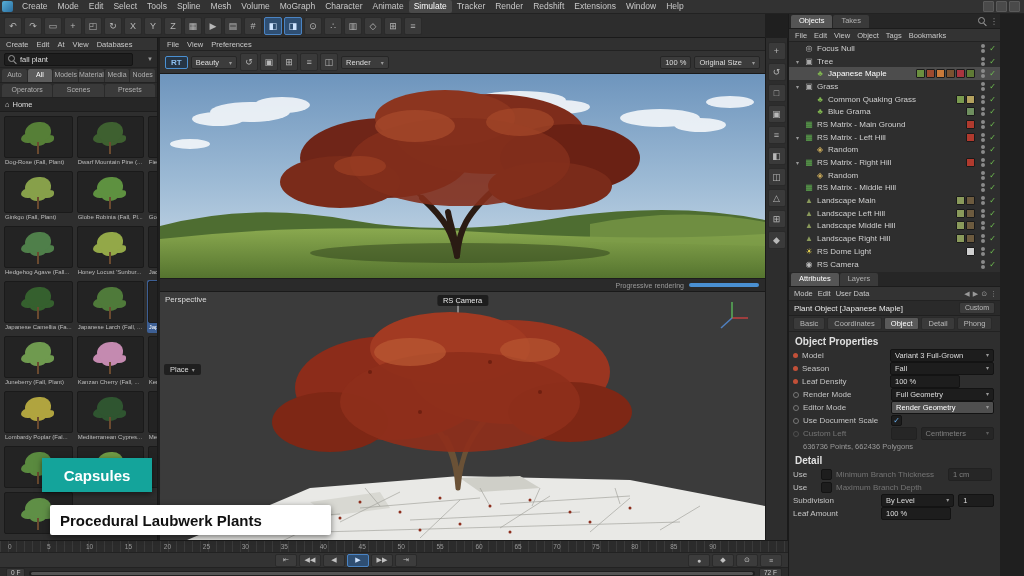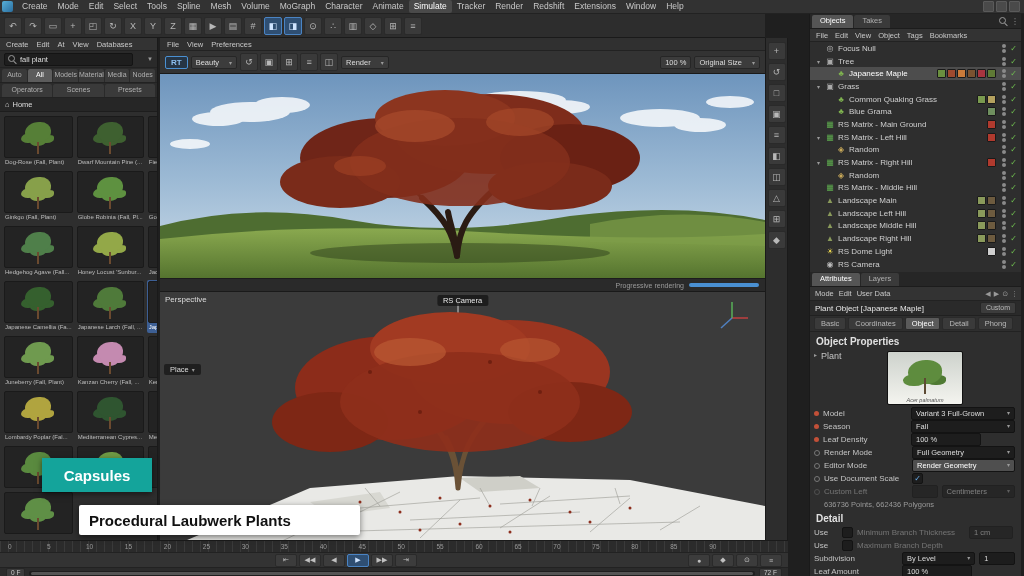--- a/index.html
+++ b/index.html
@@ -66,21 +66,21 @@
   .vp svg{display:block;}
   .vp-label{position:absolute;left:5px;top:3px;font-size:8px;color:#dcdcdc;}
   .vp-cam{position:absolute;left:50%;top:3px;transform:translateX(-50%);background:rgba(20,20,20,.75);
           color:#e8e8e8;font-size:7.5px;padding:1px 6px;border-radius:2px;}
   .vp-place{position:absolute;left:4px;top:72px;background:rgba(25,25,25,.8);color:#ddd;font-size:7.5px;
             padding:1px 6px;border-radius:2px;display:flex;gap:3px;align-items:center;}
   
   #side-toolbar{left:765px;top:38px;width:23px;height:502px;background:#2d2d2d;border-left:1px solid #1a1a1a;
                 border-right:1px solid #1a1a1a;display:flex;flex-direction:column;align-items:center;gap:3px;padding-top:4px;box-sizing:border-box;}
   
-  #right{left:809px;top:14px;width:212px;height:562px;background:#2e2e2e;border-left:1px solid #1a1a1a;box-sizing:border-box;}
+  #right{left:788px;top:14px;width:212px;height:562px;background:#2e2e2e;border-left:1px solid #1a1a1a;box-sizing:border-box;}
   .pt-tabs{height:13px;display:flex;gap:1px;background:#262626;padding:1px 2px 0;border-bottom:1px solid #1c1c1c;}
   .pt-tab{padding:0 8px;font-size:7.5px;line-height:11px;background:#3a3a3a;color:#b0b0b0;border-radius:2px 2px 0 0;}
   .pt-tab.active{background:#555;color:#fff;}
   .pt-tabs .icons{margin-left:auto;display:flex;gap:3px;align-items:center;color:#999;font-size:8px;}
   .om-menus{height:12px;display:flex;gap:1px;align-items:center;background:#333;border-bottom:1px solid #222;padding:0 3px;}
   .om-menus span.mi{font-size:7.5px;padding:0 3px;}
   .om-tree{height:230px;overflow:hidden;background:#2e2e2e;}
   .orow{display:flex;align-items:center;height:12.7px;font-size:8px;gap:3px;
         padding-left:calc(5px + var(--d,0)*11px);padding-right:3px;}
   .orow.sel{background:#4d4d4d;}
@@ -141,21 +141,21 @@
   .tl-range{height:10px;display:flex;align-items:center;gap:4px;padding:0 6px;}
   .rchip{background:#3c3c3c;border:1px solid #262626;border-radius:2px;font-size:6.5px;color:#ccc;
          padding:0 4px;line-height:8px;}
   .rscroll{flex:1;height:5px;background:#1e1e1e;border-radius:2px;position:relative;}
   .rscroll i{position:absolute;left:2px;right:2px;top:1px;bottom:1px;background:#555;border-radius:2px;display:block;}
   
   #capsules{left:42px;top:458px;width:110px;height:34px;background:#14a49b;color:#fff;font-weight:bold;
             font-size:15px;display:flex;align-items:center;justify-content:center;box-shadow:0 2px 6px rgba(0,0,0,.5);}
   #title-box{left:50px;top:505px;width:281px;height:30px;background:#fff;color:#111;font-weight:bold;
              font-size:15px;display:flex;align-items:center;padding-left:10px;box-sizing:border-box;
-             border-radius:2px;box-shadow:0 2px 6px rgba(0,0,0,.5);margin-left:29px;}
+             border-radius:2px;box-shadow:0 2px 6px rgba(0,0,0,.5);}
 </style>
 </head>
 <body>
 
 <header id="menubar" class="abs">
   <span class="logo"></span>
   <nav style="display:flex">
 
   <span class="menu-item">Create</span>
       <span class="menu-item">Mode</span>
@@ -845,29 +845,20 @@
   <span class="otab">Basic</span>
       <span class="otab">Coordinates</span>
       <span class="otab active">Object</span>
       <span class="otab">Detail</span>
       <span class="otab">Phong</span>
     </div>
 
   <div class="am-body">
     <div class="asec">Object Properties</div>
 
-    <div class="plant-row">
-      <span class="caret">▸</span>
-      <span class="albl" style="width:62px">Plant</span>
-      <span class="plant-preview">
-        <span class="ppfol"></span>
-        <span class="pptrunk"></span>
-        <span class="ppcap">Acer palmatum</span>
-      </span>
-    </div>
 
     <div class="arow">
       <span class="adot"></span>
       <span class="albl">Model</span>
       <span class="abox grow">
         <span>Variant 3 Full-Grown</span>
         <span class="caret" style="margin-left:auto">▾</span>
       </span>
     </div>
     <div class="arow">

